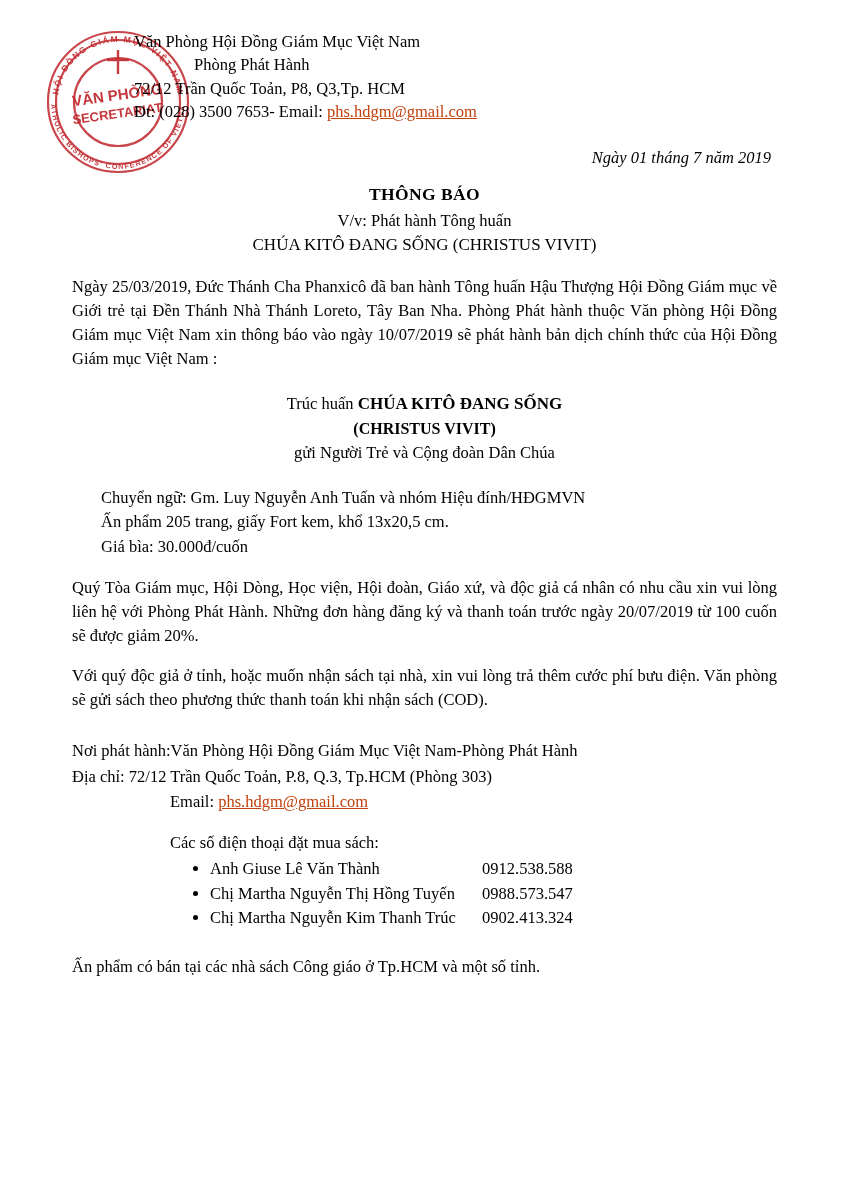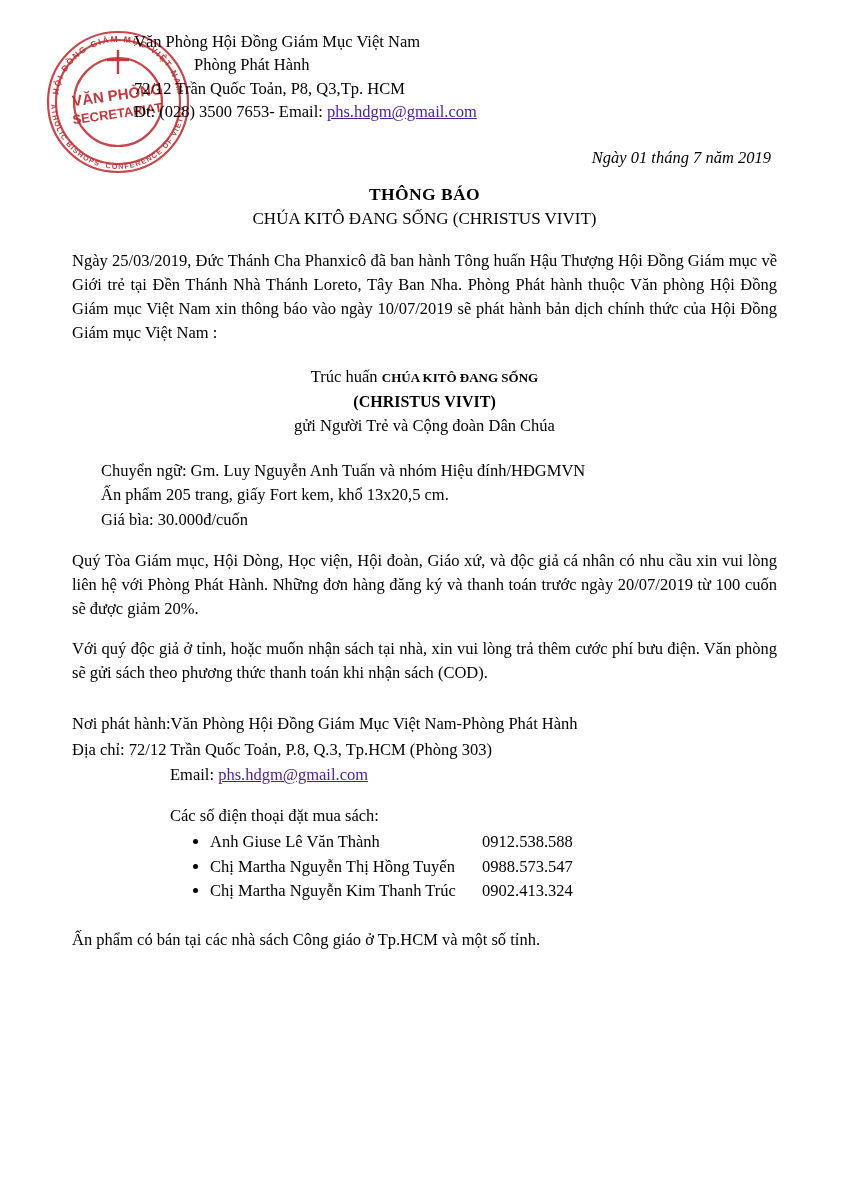--- a/index.html
+++ b/index.html
@@ -37,21 +37,21 @@
   
   .letterhead {
     position: relative;
     margin-left: 62px;
     font-size: 16.5px;
     line-height: 1.42;
   }
   .letterhead div { white-space: nowrap; }
   .lh-line2 { margin-left: 60px; }
   .email-link {
-    color: #4c1d95;
+    color: #c2410c;
     text-decoration: underline;
   }
 
   
   .date-line {
     text-align: right;
     font-style: italic;
     font-size: 16.5px;
     margin-top: 24px;
     margin-right: 6px;
@@ -84,21 +84,21 @@
     margin: 16px 0 0 0;
   }
   p.body.first { text-indent: 0; margin-top: 20px; }
 
   .center-block {
     text-align: center;
     margin-top: 20px;
     font-size: 16.5px;
     line-height: 1.5;
   }
-  .center-block .strong { font-weight: bold; font-size: 13px; margin-top: 10px; }
+  .center-block .strong { font-weight: bold; font-size: 17px; margin-top: 10px; }
   .center-block .l2 { font-weight: bold; font-size: 16px; }
   .center-block .l3 { margin-top: 4px; }
 
   .plain-lines {
     margin-top: 20px;
     font-size: 16.5px;
     line-height: 1.5;
     margin-left: 29px;
   }
   .plain-lines div { white-space: nowrap; }
@@ -185,20 +185,21 @@
     <div>Văn Phòng Hội Đồng Giám Mục Việt Nam</div>
     <div class="lh-line2">Phòng Phát Hành</div>
     <div>72/12 Trần Quốc Toản, P8, Q3,Tp. HCM</div>
     <div><span>Đt: (028) 3500 7653- Email: </span><a class="email-link" href="#">phs.hdgm@gmail.com</a></div>
   </div>
 
   <div class="date-line">Ngày 01 tháng 7 năm 2019</div>
 
   <div class="title-block">
     <div class="title-main">THÔNG BÁO</div>
+    <div class="title-sub">V/v: Phát hành Tông huấn</div>
     <div class="title-sub2">CHÚA KITÔ ĐANG SỐNG (CHRISTUS VIVIT)</div>
   </div>
 
   <p class="body first">Ngày 25/03/2019, Đức Thánh Cha Phanxicô đã ban hành Tông huấn Hậu Thượng Hội Đồng Giám mục về Giới trẻ tại Đền Thánh Nhà Thánh Loreto, Tây Ban Nha. Phòng Phát hành thuộc Văn phòng Hội Đồng Giám mục Việt Nam xin thông báo vào ngày 10/07/2019 sẽ phát hành bản dịch chính thức của Hội Đồng Giám mục Việt Nam :</p>
 
   <div class="center-block">
     <div><span>Trúc huấn </span><span class="strong">CHÚA KITÔ ĐANG SỐNG</span></div>
     <div class="l2">(CHRISTUS VIVIT)</div>
     <div>gửi Người Trẻ và Cộng đoàn Dân Chúa</div>
   </div>

